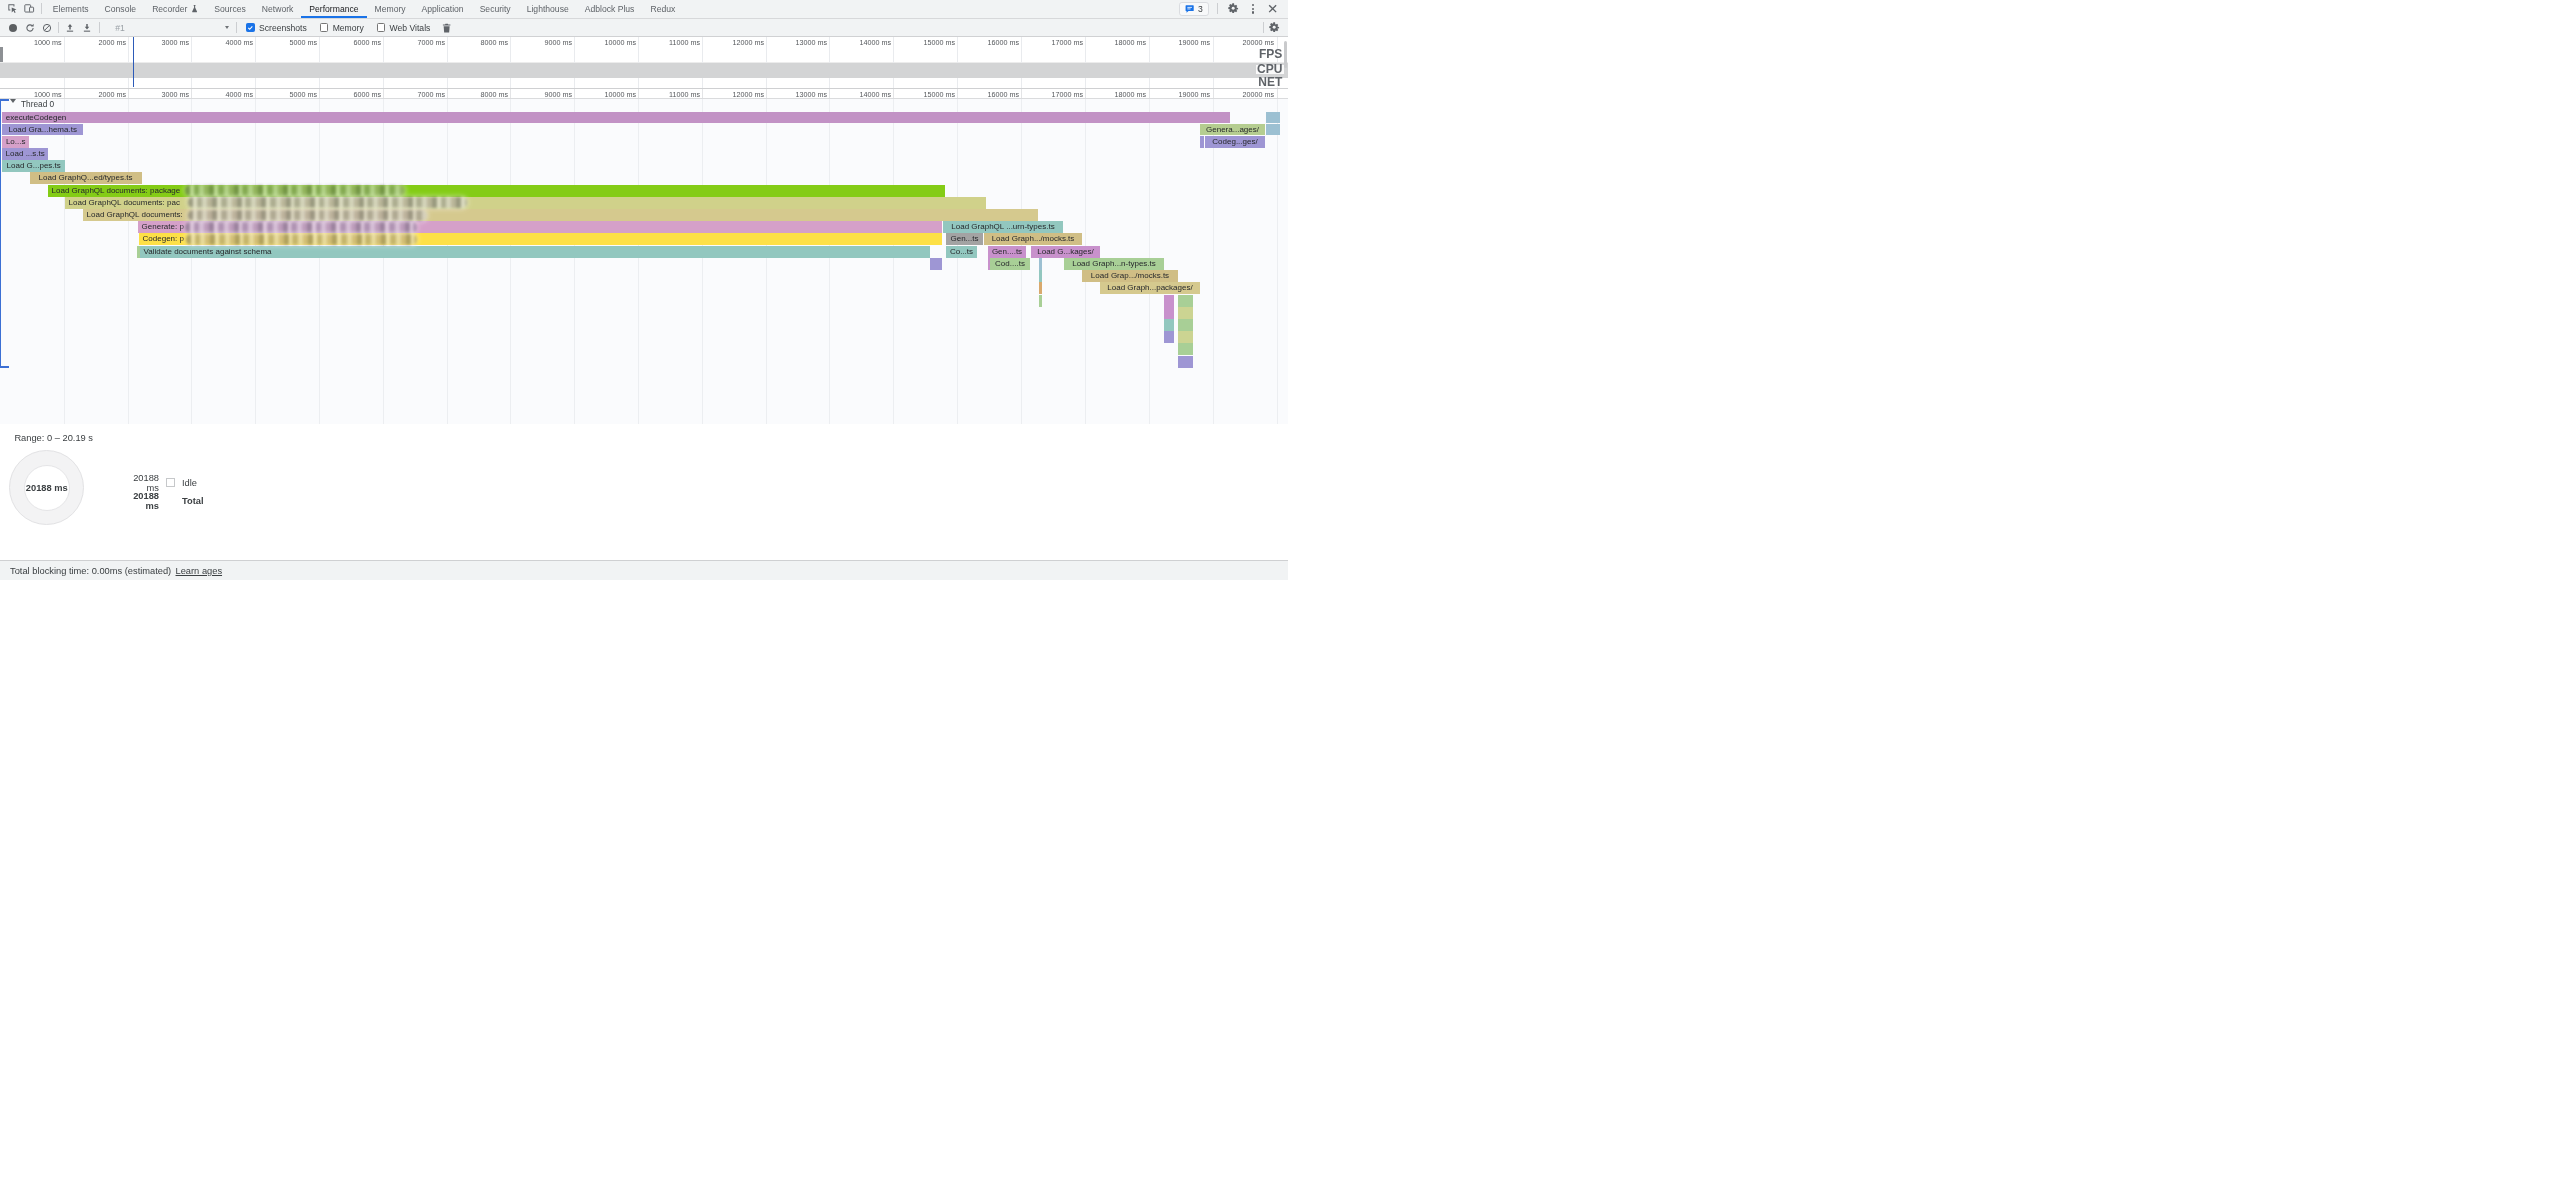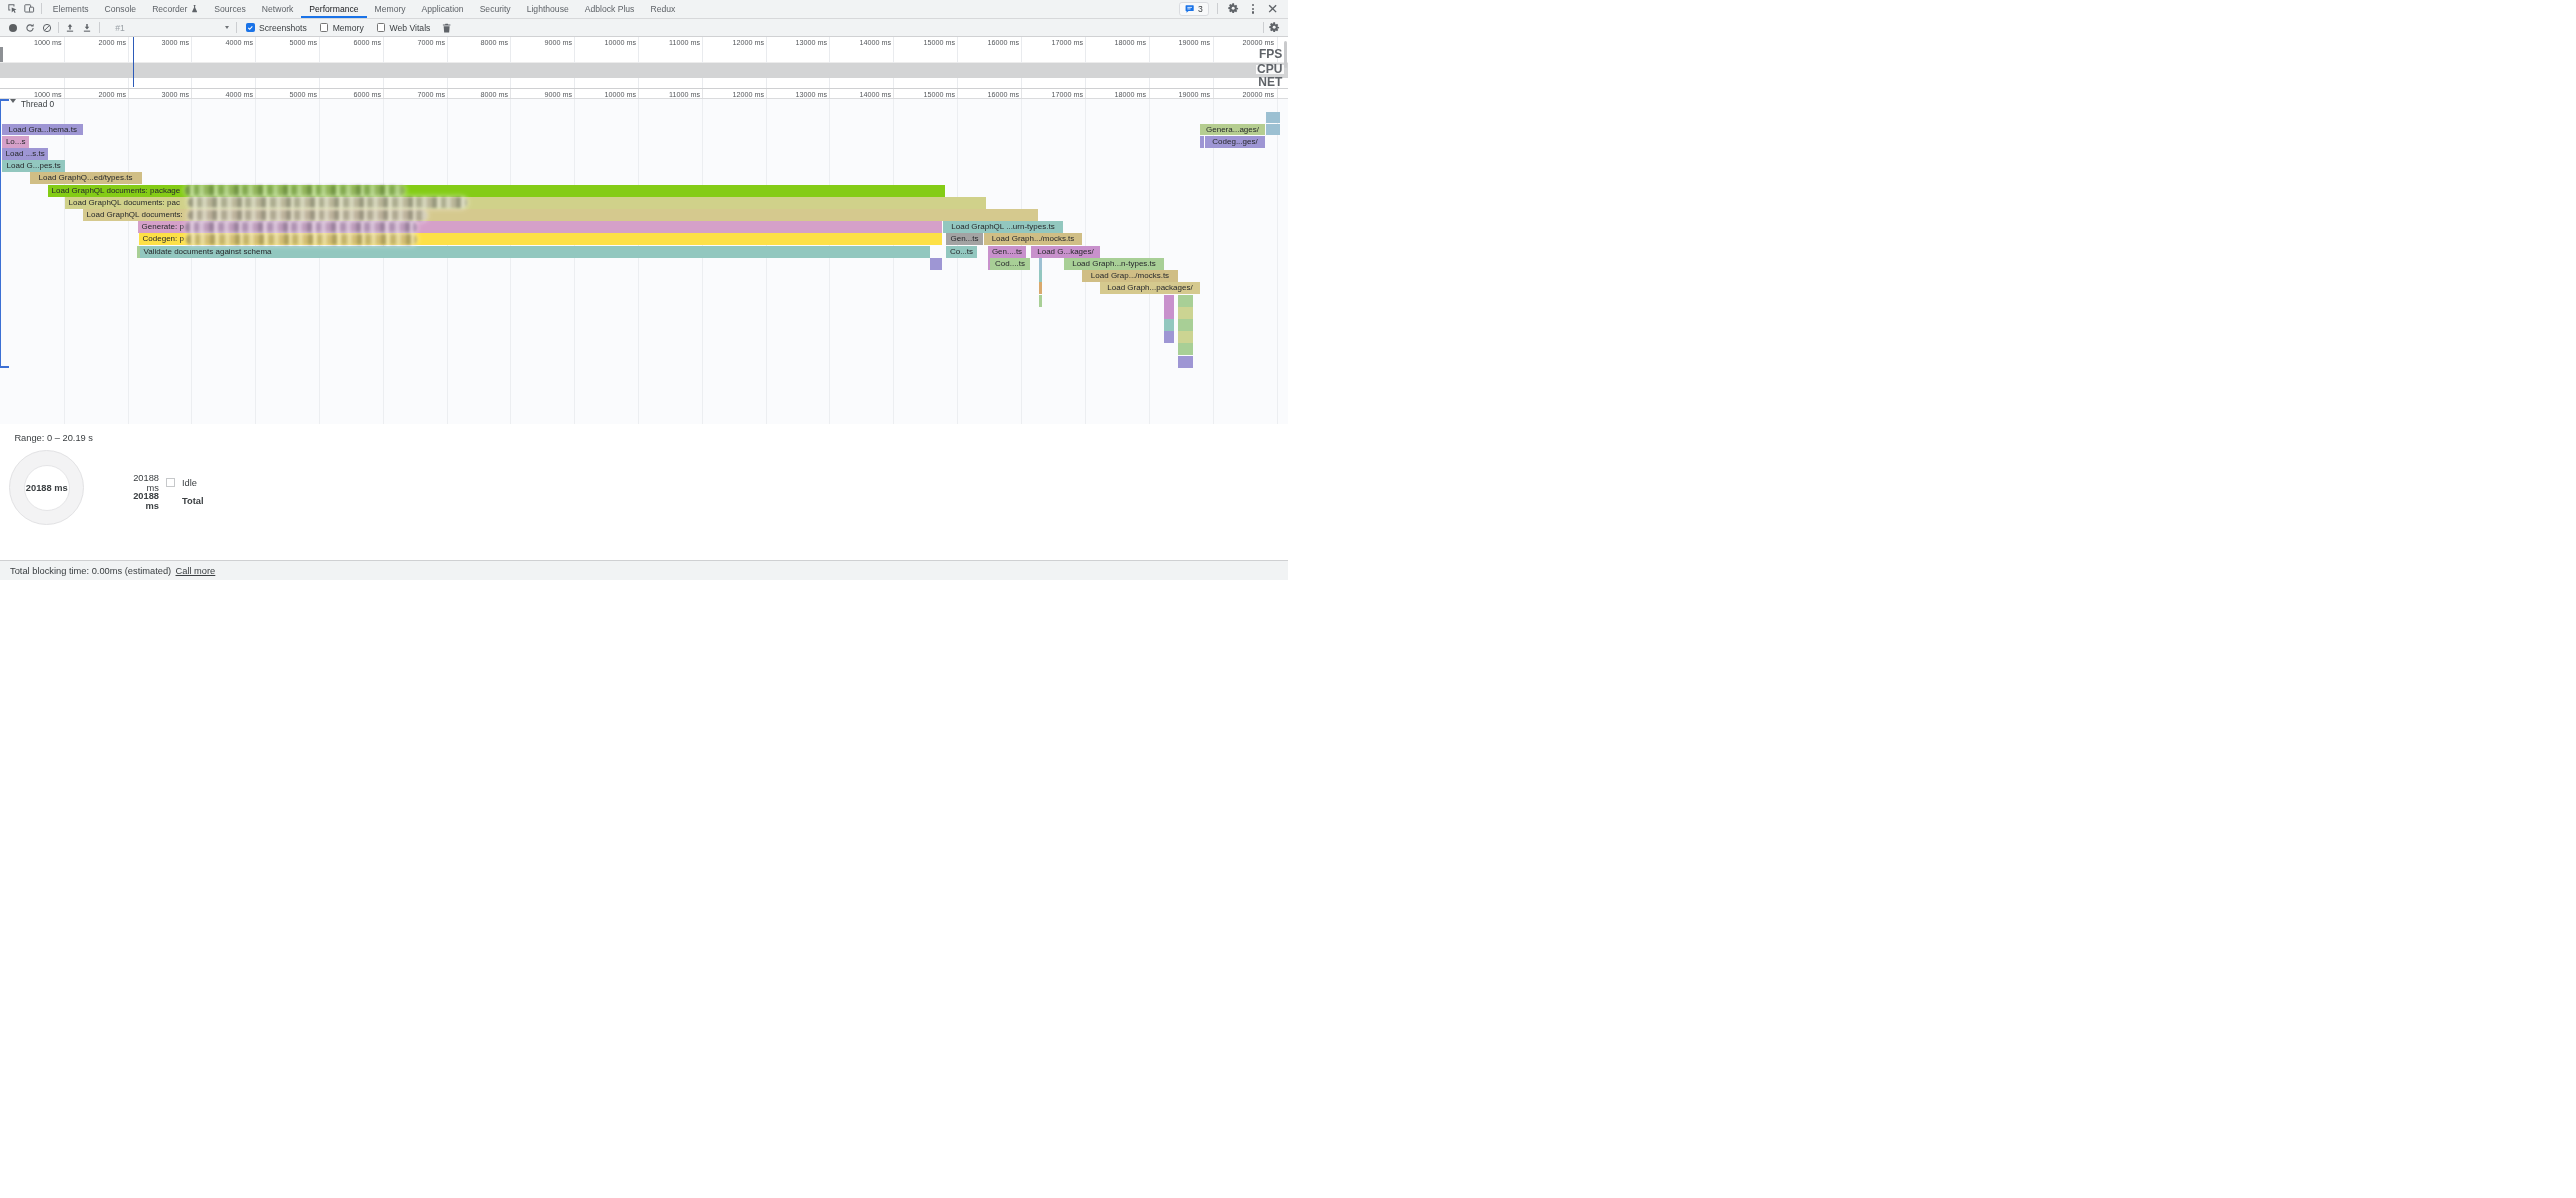--- a/index.html
+++ b/index.html
@@ -356,20 +356,21 @@
       <div class="gl" style="left: 702px;"></div>
       <div class="gl" style="left: 766px;"></div>
       <div class="gl" style="left: 829px;"></div>
       <div class="gl" style="left: 893px;"></div>
       <div class="gl" style="left: 957px;"></div>
       <div class="gl" style="left: 1021px;"></div>
       <div class="gl" style="left: 1085px;"></div>
       <div class="gl" style="left: 1149px;"></div>
       <div class="gl" style="left: 1213px;"></div>
       <div class="gl" style="left: 1277px;"></div>
+      <div class="bar left" style="left: 2.2px; top: 12.2px; width: 1228px; background: rgb(194, 146, 197);">executeCodegen</div>
       <div class="bar" style="left: 1266px; top: 12.2px; width: 13.7px; background: rgb(156, 192, 210);"></div>
       <div class="bar" style="left: 2.2px; top: 24.4px; width: 81px; background: rgb(158, 150, 212);">Load Gra...hema.ts</div>
       <div class="bar" style="left: 1200px; top: 24.4px; width: 65px; background: rgb(181, 205, 144);">Genera...ages/</div>
       <div class="bar" style="left: 1266px; top: 24.4px; width: 13.7px; background: rgb(156, 192, 210);"></div>
       <div class="bar" style="left: 2.2px; top: 37px; width: 27px; background: rgb(213, 160, 201);">Lo...s</div>
       <div class="bar" style="left: 1200px; top: 37px; width: 3.6px; background: rgb(158, 150, 212);"></div>
       <div class="bar" style="left: 1205px; top: 37px; width: 60px; background: rgb(158, 150, 212);">Codeg...ges/</div>
       <div class="bar" style="left: 2.2px; top: 49px; width: 46px; background: rgb(158, 150, 212);">Load ...s.ts</div>
       <div class="bar" style="left: 2.2px; top: 61px; width: 63px; background: rgb(146, 199, 191);">Load G...pes.ts</div>
       <div class="bar" style="left: 29.5px; top: 73px; width: 112px; background: rgb(208, 190, 133);">Load GraphQ...ed/types.ts</div>
@@ -430,17 +431,17 @@
         <div class="lrow bold">
           <span class="lval">20188 ms</span>
           <span class="lsw"></span>
           <span>Total</span>
         </div>
       </div>
   </div>
 
   <div class="statusbar">
     <span>Total blocking time: 0.00ms (estimated)</span>
-    <span class="learn">Call more</span>
+    <span class="learn">Learn ages</span>
   </div>
 
 </div>
 
 
 </body></html>

